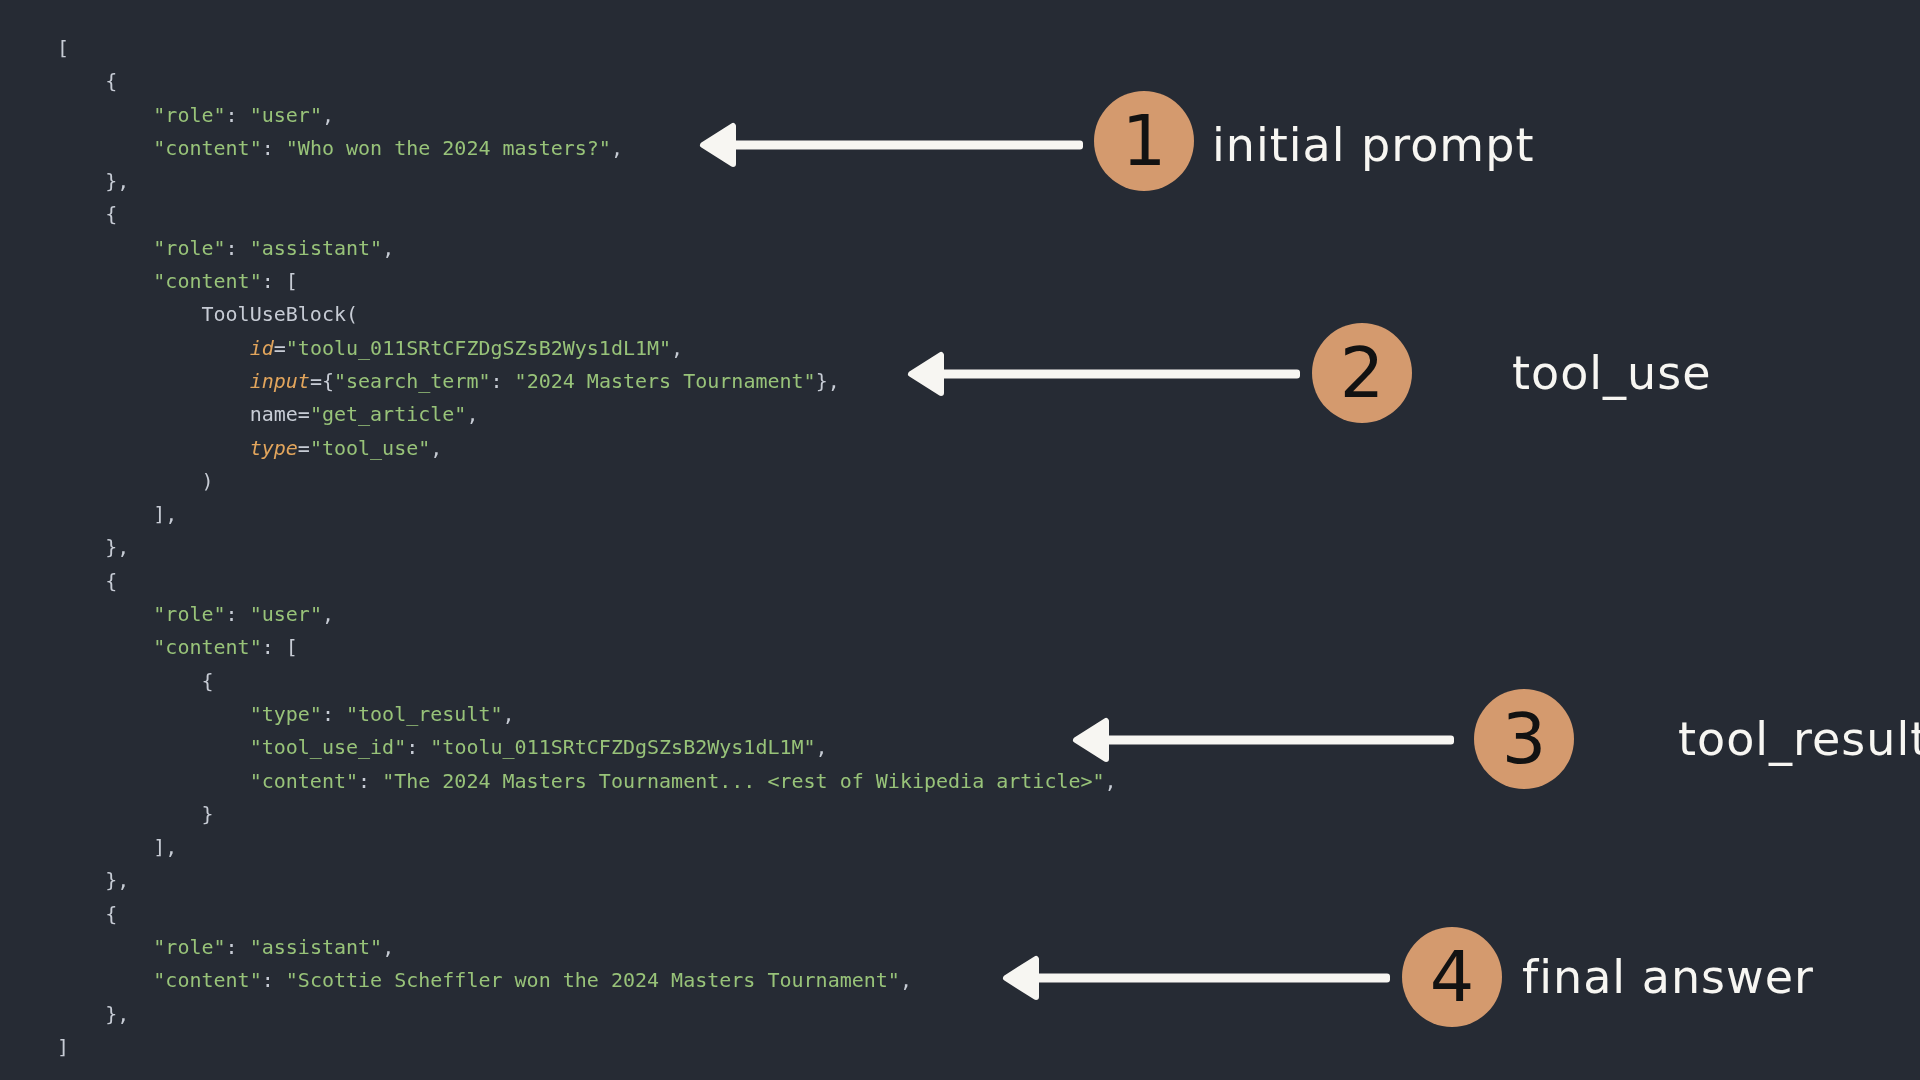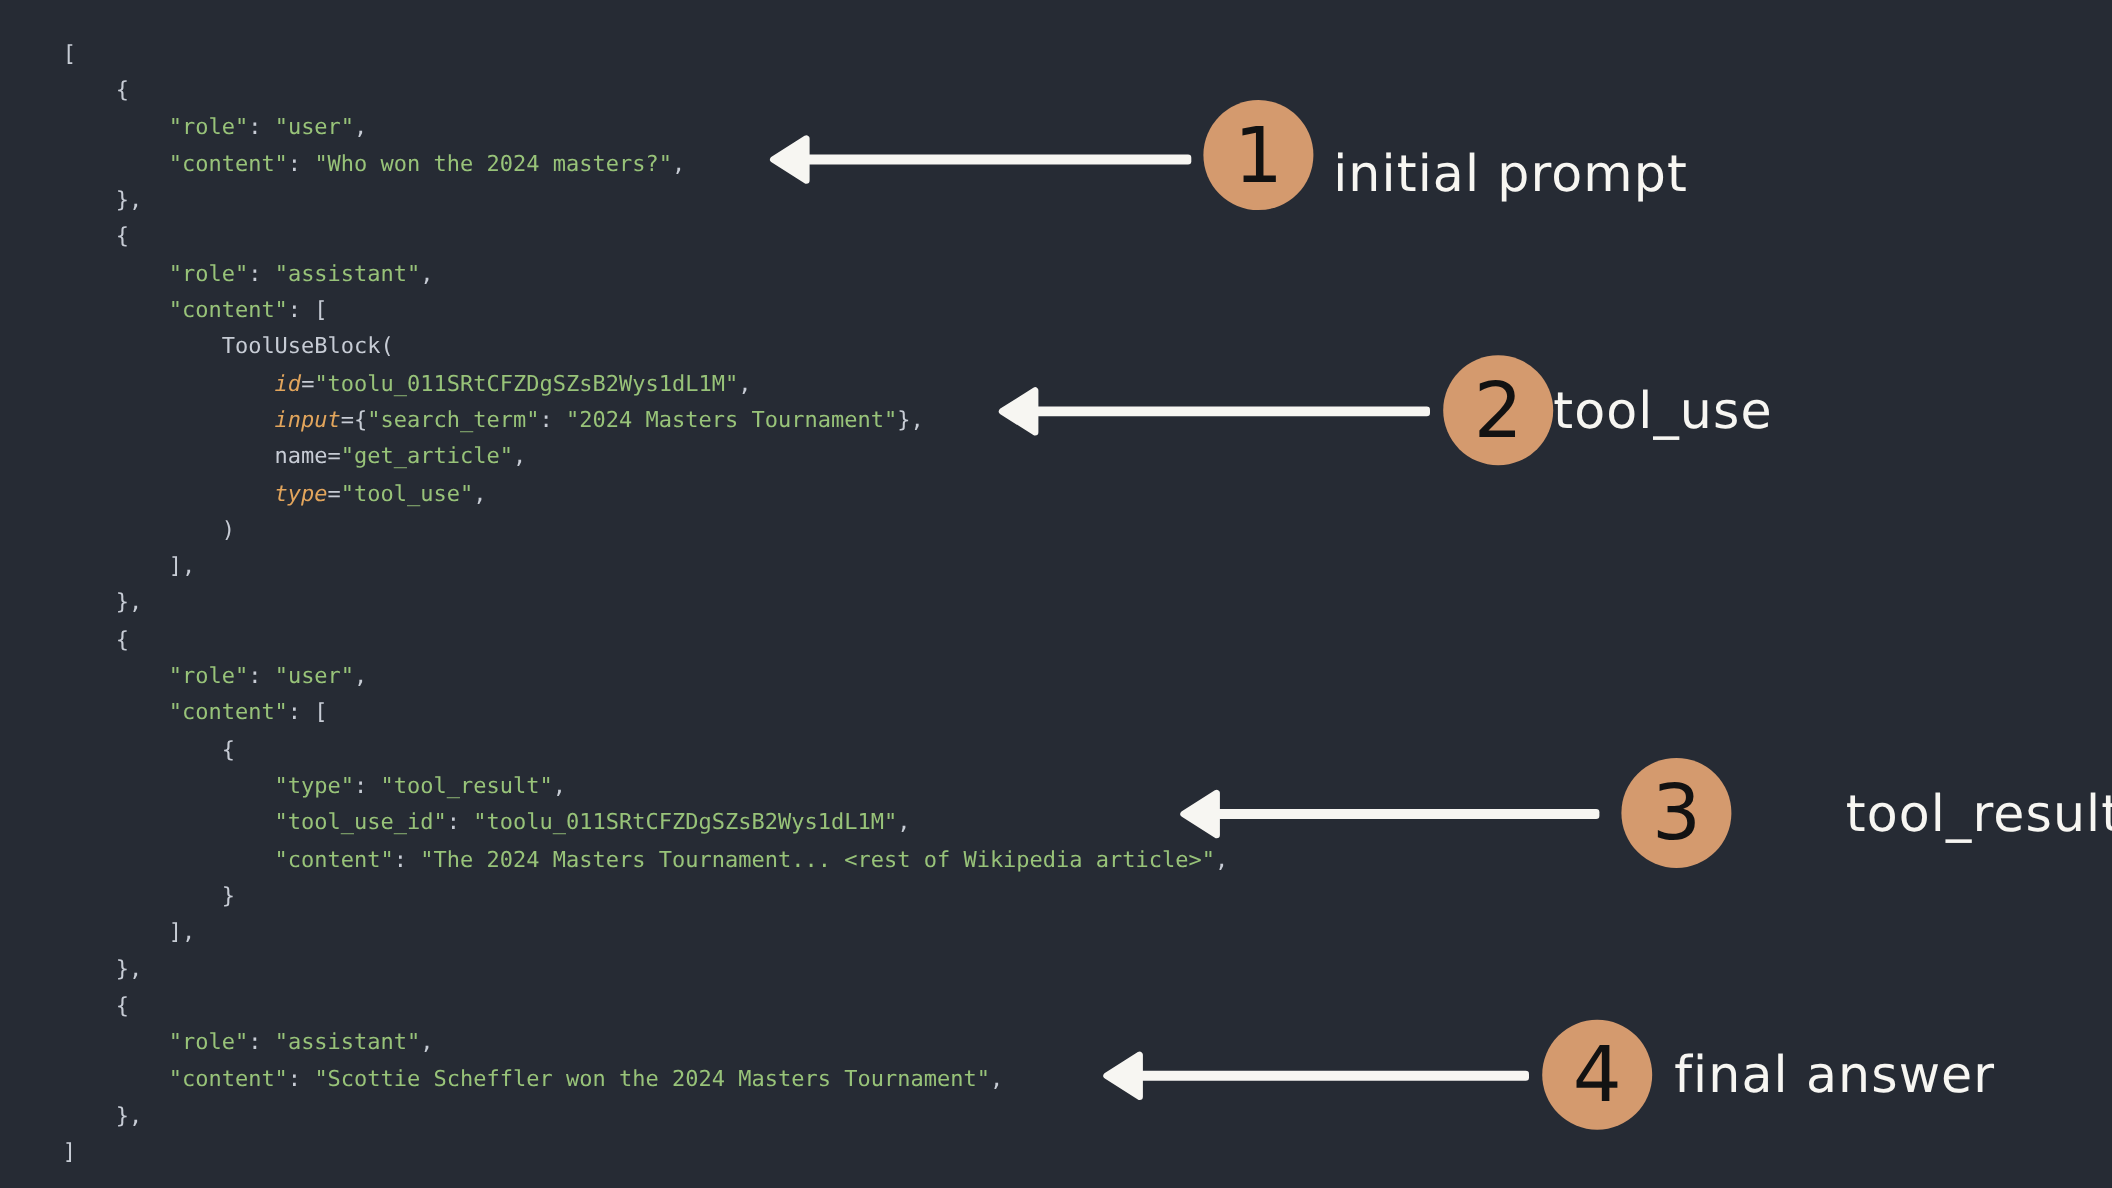--- a/index.html
+++ b/index.html
@@ -66,32 +66,32 @@
 <pre class="code"><div><span class="c-p">[</span></div><div><span class="c-p">    {</span></div><div><span class="c-p">        </span><span class="c-s">"role"</span><span class="c-p">: </span><span class="c-s">"user"</span><span class="c-p">,</span></div><div><span class="c-p">        </span><span class="c-s">"content"</span><span class="c-p">: </span><span class="c-s">"Who won the 2024 masters?"</span><span class="c-p">,</span></div><div><span class="c-p">    },</span></div><div><span class="c-p">    {</span></div><div><span class="c-p">        </span><span class="c-s">"role"</span><span class="c-p">: </span><span class="c-s">"assistant"</span><span class="c-p">,</span></div><div><span class="c-p">        </span><span class="c-s">"content"</span><span class="c-p">: [</span></div><div><span class="c-p">            ToolUseBlock(</span></div><div><span class="c-p">                </span><span class="c-b">id</span><span class="c-p">=</span><span class="c-s">"toolu_011SRtCFZDgSZsB2Wys1dL1M"</span><span class="c-p">,</span></div><div><span class="c-p">                </span><span class="c-b">input</span><span class="c-p">={</span><span class="c-s">"search_term"</span><span class="c-p">: </span><span class="c-s">"2024 Masters Tournament"</span><span class="c-p">},</span></div><div><span class="c-p">                name=</span><span class="c-s">"get_article"</span><span class="c-p">,</span></div><div><span class="c-p">                </span><span class="c-b">type</span><span class="c-p">=</span><span class="c-s">"tool_use"</span><span class="c-p">,</span></div><div><span class="c-p">            )</span></div><div><span class="c-p">        ],</span></div><div><span class="c-p">    },</span></div><div><span class="c-p">    {</span></div><div><span class="c-p">        </span><span class="c-s">"role"</span><span class="c-p">: </span><span class="c-s">"user"</span><span class="c-p">,</span></div><div><span class="c-p">        </span><span class="c-s">"content"</span><span class="c-p">: [</span></div><div><span class="c-p">            {</span></div><div><span class="c-p">                </span><span class="c-s">"type"</span><span class="c-p">: </span><span class="c-s">"tool_result"</span><span class="c-p">,</span></div><div><span class="c-p">                </span><span class="c-s">"tool_use_id"</span><span class="c-p">: </span><span class="c-s">"toolu_011SRtCFZDgSZsB2Wys1dL1M"</span><span class="c-p">,</span></div><div><span class="c-p">                </span><span class="c-s">"content"</span><span class="c-p">: </span><span class="c-s">"The 2024 Masters Tournament... &lt;rest of Wikipedia article&gt;"</span><span class="c-p">,</span></div><div><span class="c-p">            }</span></div><div><span class="c-p">        ],</span></div><div><span class="c-p">    },</span></div><div><span class="c-p">    {</span></div><div><span class="c-p">        </span><span class="c-s">"role"</span><span class="c-p">: </span><span class="c-s">"assistant"</span><span class="c-p">,</span></div><div><span class="c-p">        </span><span class="c-s">"content"</span><span class="c-p">: </span><span class="c-s">"Scottie Scheffler won the 2024 Masters Tournament"</span><span class="c-p">,</span></div><div><span class="c-p">    },</span></div><div><span class="c-p">]</span></div></pre>
 
 <div class="annotation">
   <svg class="arrow" style="left:697px;top:118px" width="388" height="54" viewBox="0 0 388 54">
     <rect class="shaft" x="30" y="22.5" width="356" height="9" rx="3"></rect>
     <polygon class="head" points="6,27 36,8 36,46"></polygon>
   </svg>
   <div class="badge" style="left:1094px;top:91px">
     <span>1</span>
   </div>
-  <div class="label" style="left:1212px;top:130px">initial prompt</div>
+  <div class="label" style="left:1212px;top:117px">initial prompt</div>
 </div>
 
 <div class="annotation">
   <svg class="arrow" style="left:905px;top:347px" width="397" height="54" viewBox="0 0 397 54">
     <rect class="shaft" x="30" y="22.5" width="365" height="9" rx="3"></rect>
     <polygon class="head" points="6,27 36,8 36,46"></polygon>
   </svg>
   <div class="badge" style="left:1312px;top:323px">
     <span>2</span>
   </div>
-  <div class="label" style="left:1412px;top:345px">tool_use</div>
+  <div class="label" style="left:1512px;top:345px">tool_use</div>
 </div>
 
 <div class="annotation">
   <svg class="arrow" style="left:1070px;top:713px" width="386" height="54" viewBox="0 0 386 54">
     <rect class="shaft" x="30" y="22.5" width="354" height="9" rx="3"></rect>
     <polygon class="head" points="6,27 36,8 36,46"></polygon>
   </svg>
   <div class="badge" style="left:1474px;top:689px">
     <span>3</span>
   </div>

